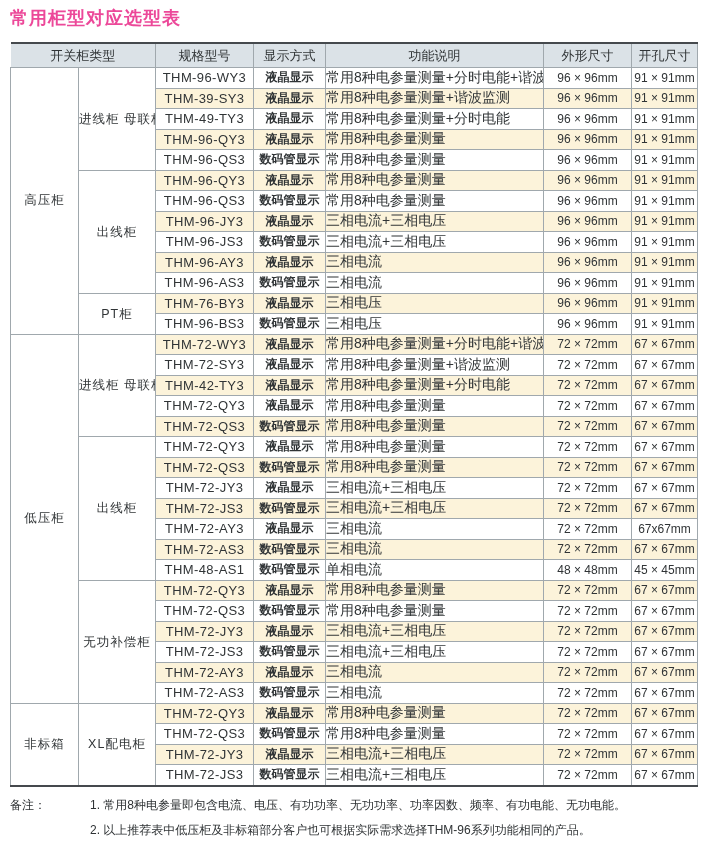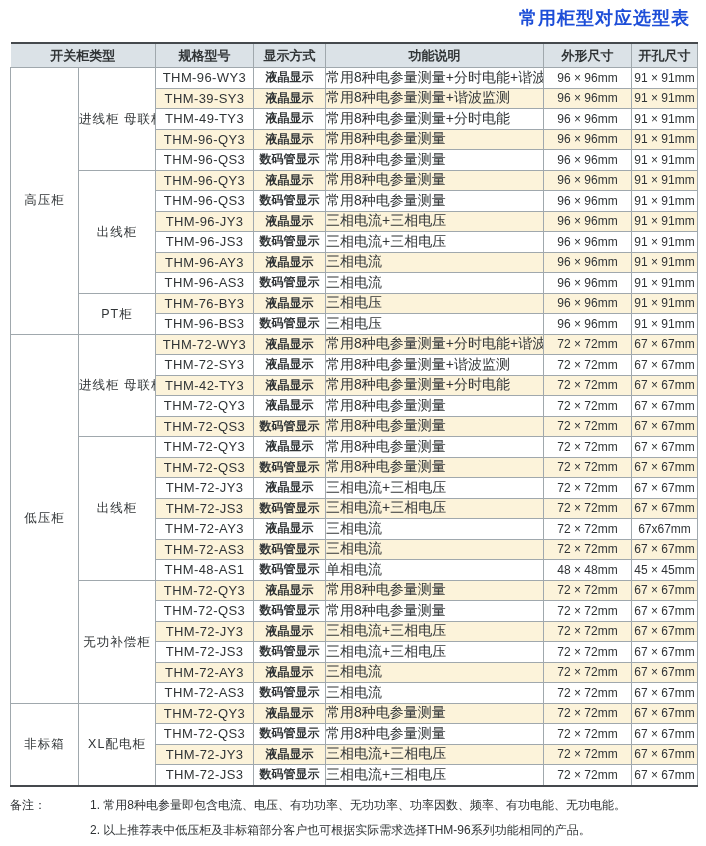--- a/index.html
+++ b/index.html
@@ -5,27 +5,26 @@
   html, body {
     margin: 0; padding: 0;
     width: 706px; height: 846px;
     background: #ffffff;
     overflow: hidden;
     font-family: "Liberation Sans", sans-serif;
   }
   .page { position: relative; width: 706px; height: 846px; }
 
   .page-title {
-    margin: 6px 16px 0 10px;
+    margin: 6px 9px 0 10px;
     font-size: 18px;
     font-weight: bold;
-    color: #1d4ed8;
+    color: #ec4899;
     letter-spacing: 1px;
     line-height: 24px;
-    text-align: right;
   }
 
   table.sel-table {
     border-collapse: collapse;
     table-layout: fixed;
     width: 687px;
     margin: 12px 0 0 10px;
     border-top: 2px solid #45494d;
     border-bottom: 2px solid #45494d;
   }
@@ -33,21 +32,21 @@
     border: 1px solid #a0a8ad;
     padding: 0;
     overflow: hidden;
     white-space: nowrap;
     color: #303436;
   }
   thead th {
     background: #dbe2e7;
     height: 23px;
     font-size: 13px;
-    font-weight: bold;
+    font-weight: normal;
     color: #24282b;
     border-top: none;
     border-bottom: 2px solid #45494d;
   }
   thead th:first-child { border-left: none; }
   tbody td { height: 19.5px; font-size: 12px; text-align: center; background: #ffffff; }
   td.type-cell {
     border-left: none;
     font-size: 12.5px;
     letter-spacing: 1px;

